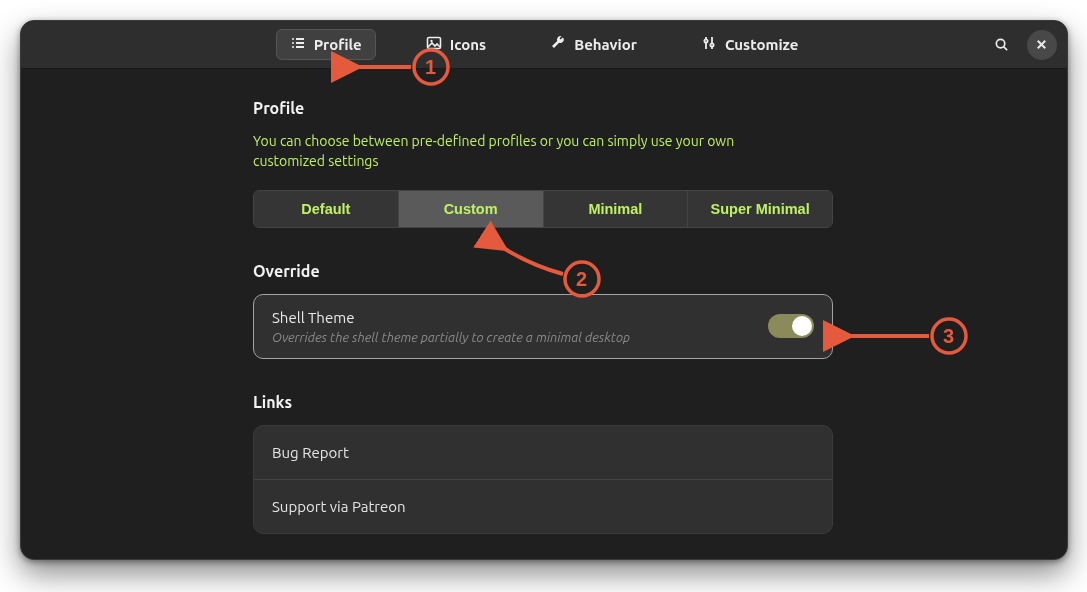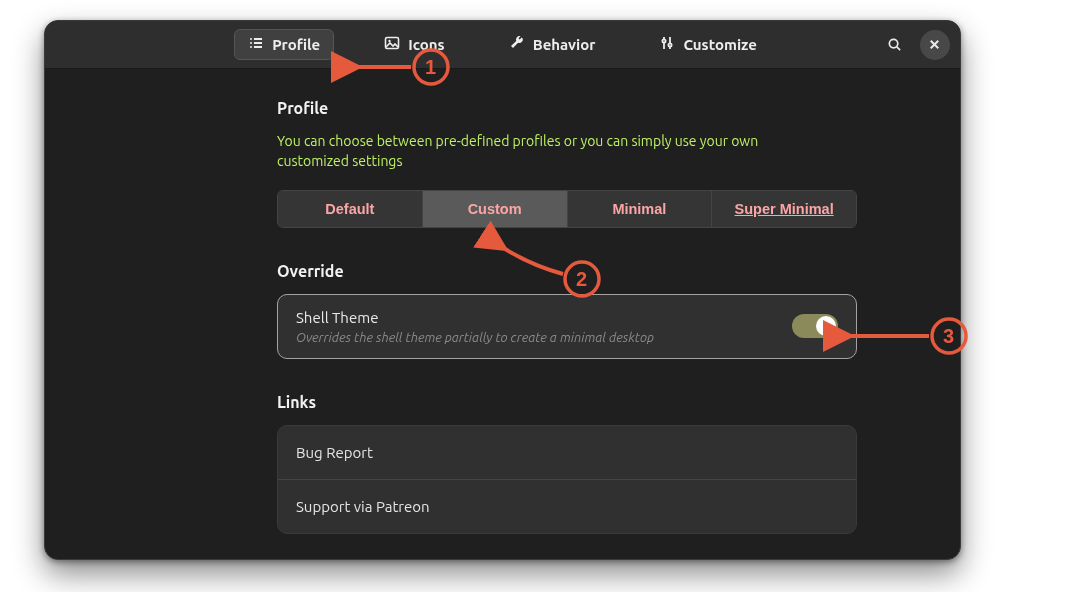--- a/index.html
+++ b/index.html
@@ -1,22 +1,21 @@
 <!DOCTYPE html>
 <html><head>
 <meta charset="utf-8">
 <style>
   * { box-sizing: border-box; margin: 0; padding: 0; }
   html, body { width: 1087px; height: 592px; background: transparent; font-family: Ubuntu, "Segoe UI", Arial, sans-serif; }
   .frame {
-    position: absolute; left: 20px; top: 20px; width: 917px; height: 540px;
+    position: absolute; left: 20px; top: 20px; width: 1048px; height: 540px;
     background: #1f1f1f; border-radius: 14px; overflow: hidden;
     box-shadow: 0 14px 30px rgba(0,0,0,0.45), 0 2px 6px rgba(0,0,0,0.4);
     border: 1px solid #3a3a3a;
-    margin-left: 24px;
   }
   .headerbar {
     height: 48px; background: #2e2e2e; display: flex; align-items: center;
     justify-content: space-between; padding: 0 10px; border-bottom: 1px solid #1a1a1a;
     position: relative;
   }
   .head-left { width: 200px; }
   .head-right { width: 200px; display: flex; justify-content: flex-end; gap: 10px; align-items: center; }
   .tabs { display: flex; gap: 36px; align-items: center; }
   .tab {
@@ -40,23 +39,23 @@
   .content::-webkit-scrollbar-thumb { background: #555; border-radius: 5px; }
   .inner { width: 580px; margin-left: 232px; }
   h2.section { color: #f2f2f2; font-size: 16px; font-weight: 700; margin-bottom: 14px; }
   p.desc { color: #bef264; font-size: 14px; line-height: 1.45; margin-bottom: 18px; max-width: 530px; }
   .seg {
     display: flex; border: 1px solid #444; border-radius: 6px; overflow: hidden;
     background: #303030; margin-bottom: 34px;
   }
   .seg button {
     flex: 1; background: #353535; border: none; border-right: 1px solid #444;
-    color: #fca5a5; font-weight: 700; font-size: 14.5px; padding: 10px 0; cursor: pointer;
-  }
-  .seg button:last-child { border-right: none; text-decoration: underline; }
+    color: #bef264; font-weight: 700; font-size: 14.5px; padding: 10px 0; cursor: pointer;
+  }
+  .seg button:last-child { border-right: none; }
   .seg button.selected { background: #5a5a5a; }
   .card {
     background: #303030; border-radius: 10px; padding: 14px 18px; display: flex;
     align-items: center; justify-content: space-between; margin-bottom: 34px;
     border: 1px solid #a3a3a3;
   }
   .card .title { color: #eaeaea; font-size: 15px; margin-bottom: 4px; }
   .card .sub { color: #8a8a8a; font-size: 13px; font-style: italic; }
   .toggle {
     width: 46px; height: 24px; border-radius: 12px; background: #8a8a5a; position: relative;

